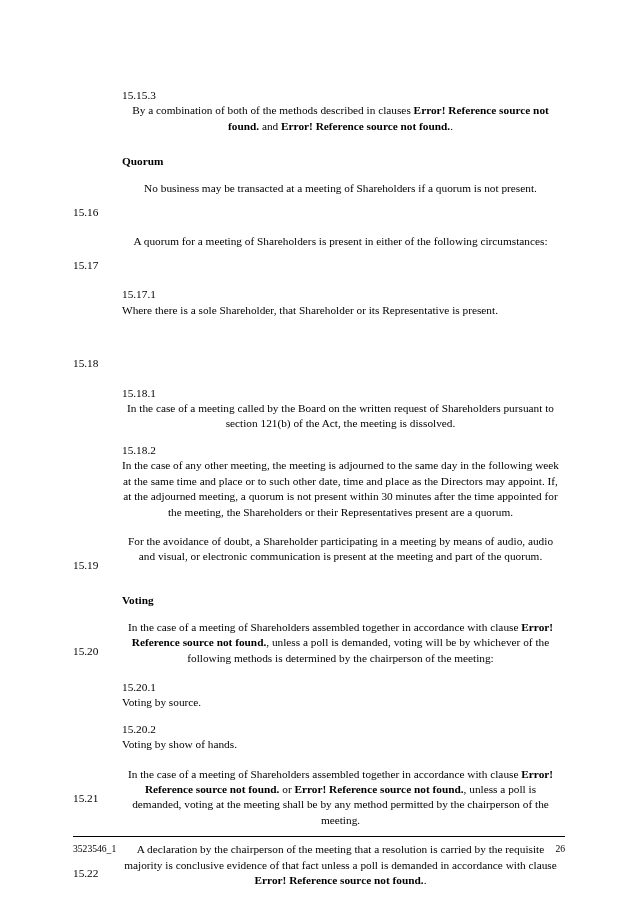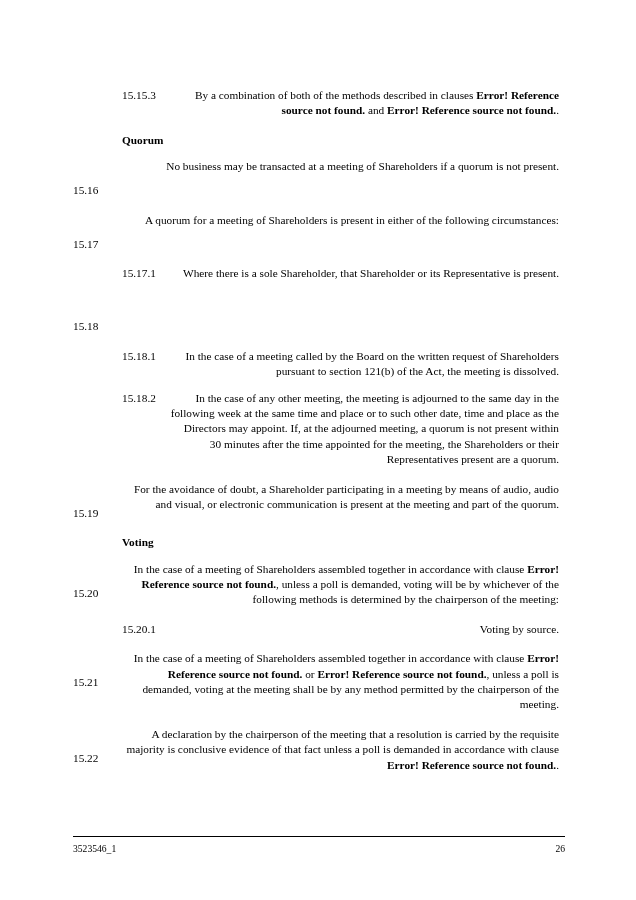--- a/index.html
+++ b/index.html
@@ -32,45 +32,45 @@
     width: 486px;
   }
 
   
   .clause {
     display: flex;
     align-items: flex-start;
     margin-bottom: 11px;
   }
   .clause.lvl2 { padding-left: 0px; }
-  .clause.lvl3 { padding-left: 49px; }
+  .clause.lvl3 { padding-left: 49px; flex-direction: column; }
 
   .num {
     flex: 0 0 auto;
     font-size: 11.3px;
     line-height: 15.4px;
   }
   .clause.lvl2 > .num { width: 49px; margin-top: 24px; }
   .clause.lvl3 > .num { width: 48px; }
 
   .txt {
     flex: 1 1 auto;
     font-size: 11.3px;
     line-height: 15.4px;
-    text-align: right;
+    text-align: center;
     hyphens: none;
   }
 
   .heading {
     font-weight: bold;
     font-size: 11.3px;
     line-height: 15.4px;
     padding-left: 49px;
     margin-bottom: 11px;
-    margin-top: 0px;
+    margin-top: 6px;
   }
 
   b, .b { font-weight: bold; }
 
   
   .footer {
     position: absolute;
     left: 73px;
     top: 836px;
     width: 492px;
@@ -163,20 +163,24 @@
       <span class="txt"><span>In the case of a meeting of Shareholders assembled together in accordance with clause </span><b>Error! Reference source not found.</b><span>, unless a poll is demanded, voting will be by whichever of the following methods is determined by the chairperson of the meeting:</span></span>
     </div>
 
     <div class="spacer-sm"></div>
 
     <div class="clause lvl3">
       <span class="num">15.20.1</span>
       <span class="txt">Voting by source.</span>
     </div>
 
+    <div class="clause lvl3">
+      <span class="num">15.20.2</span>
+      <span class="txt">Voting by show of hands.</span>
+    </div>
 
     <div class="spacer-sm"></div>
 
     <div class="clause lvl2">
       <span class="num">15.21</span>
       <span class="txt"><span>In the case of a meeting of Shareholders assembled together in accordance with clause </span><b>Error! Reference source not found.</b><span> or </span><b>Error! Reference source not found.</b><span>, unless a poll is demanded, voting at the meeting shall be by any method permitted by the chairperson of the meeting.</span></span>
     </div>
 
     <div class="spacer-sm"></div>
 

